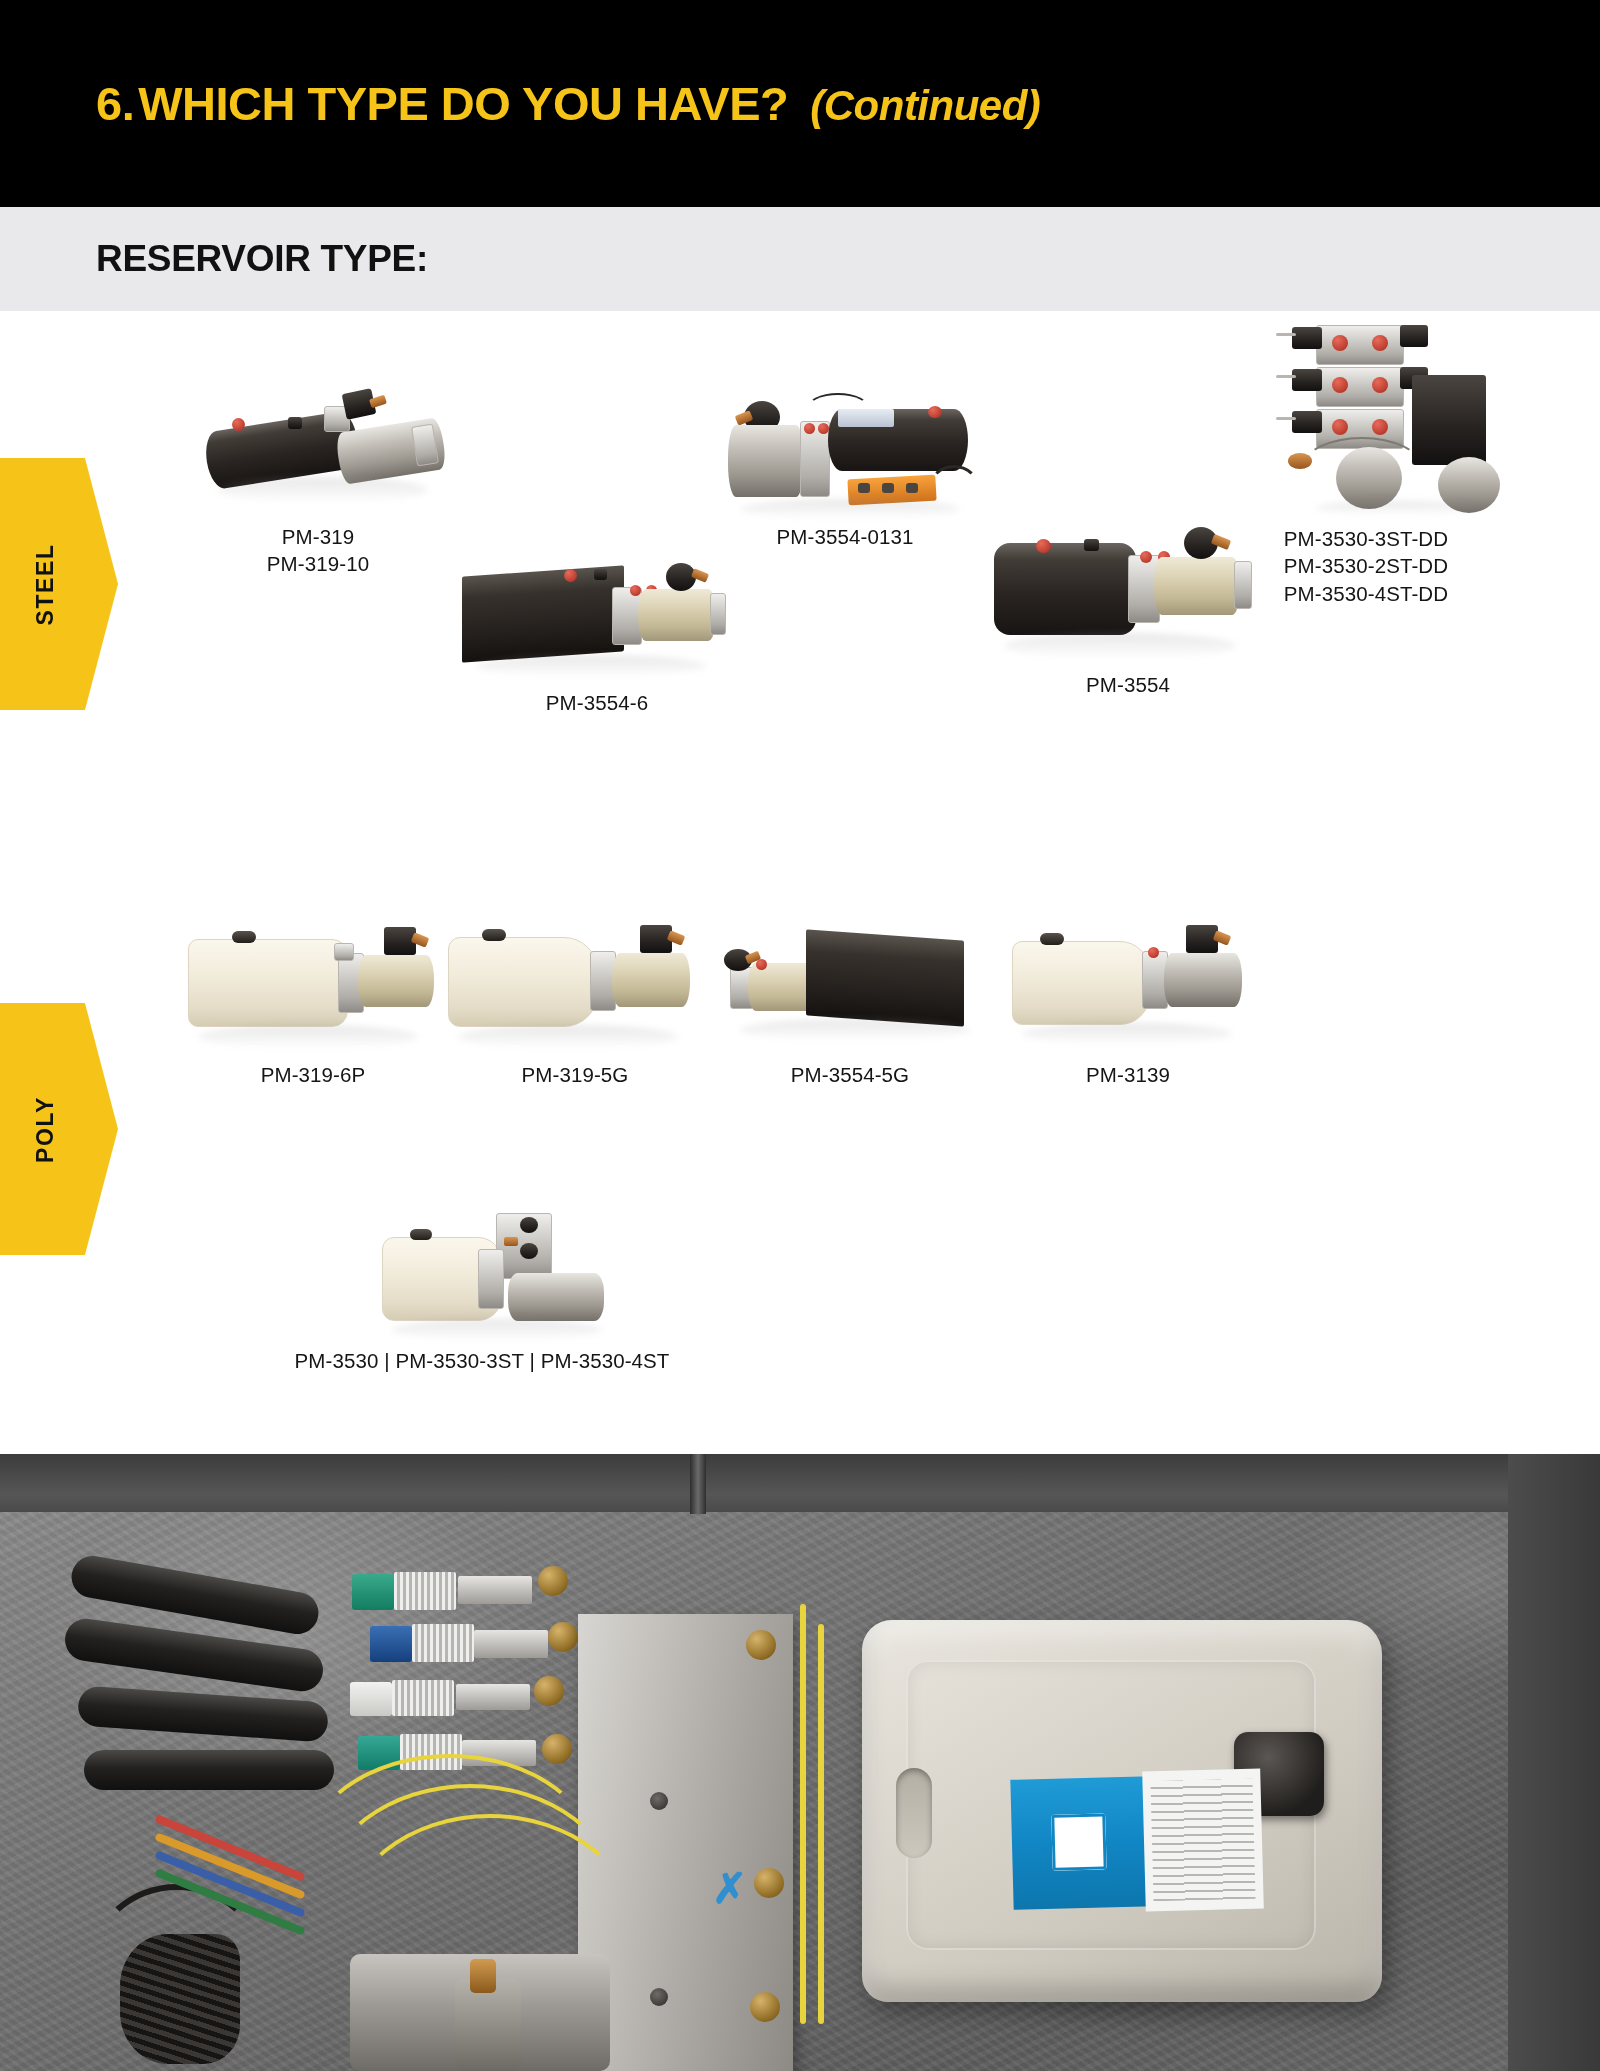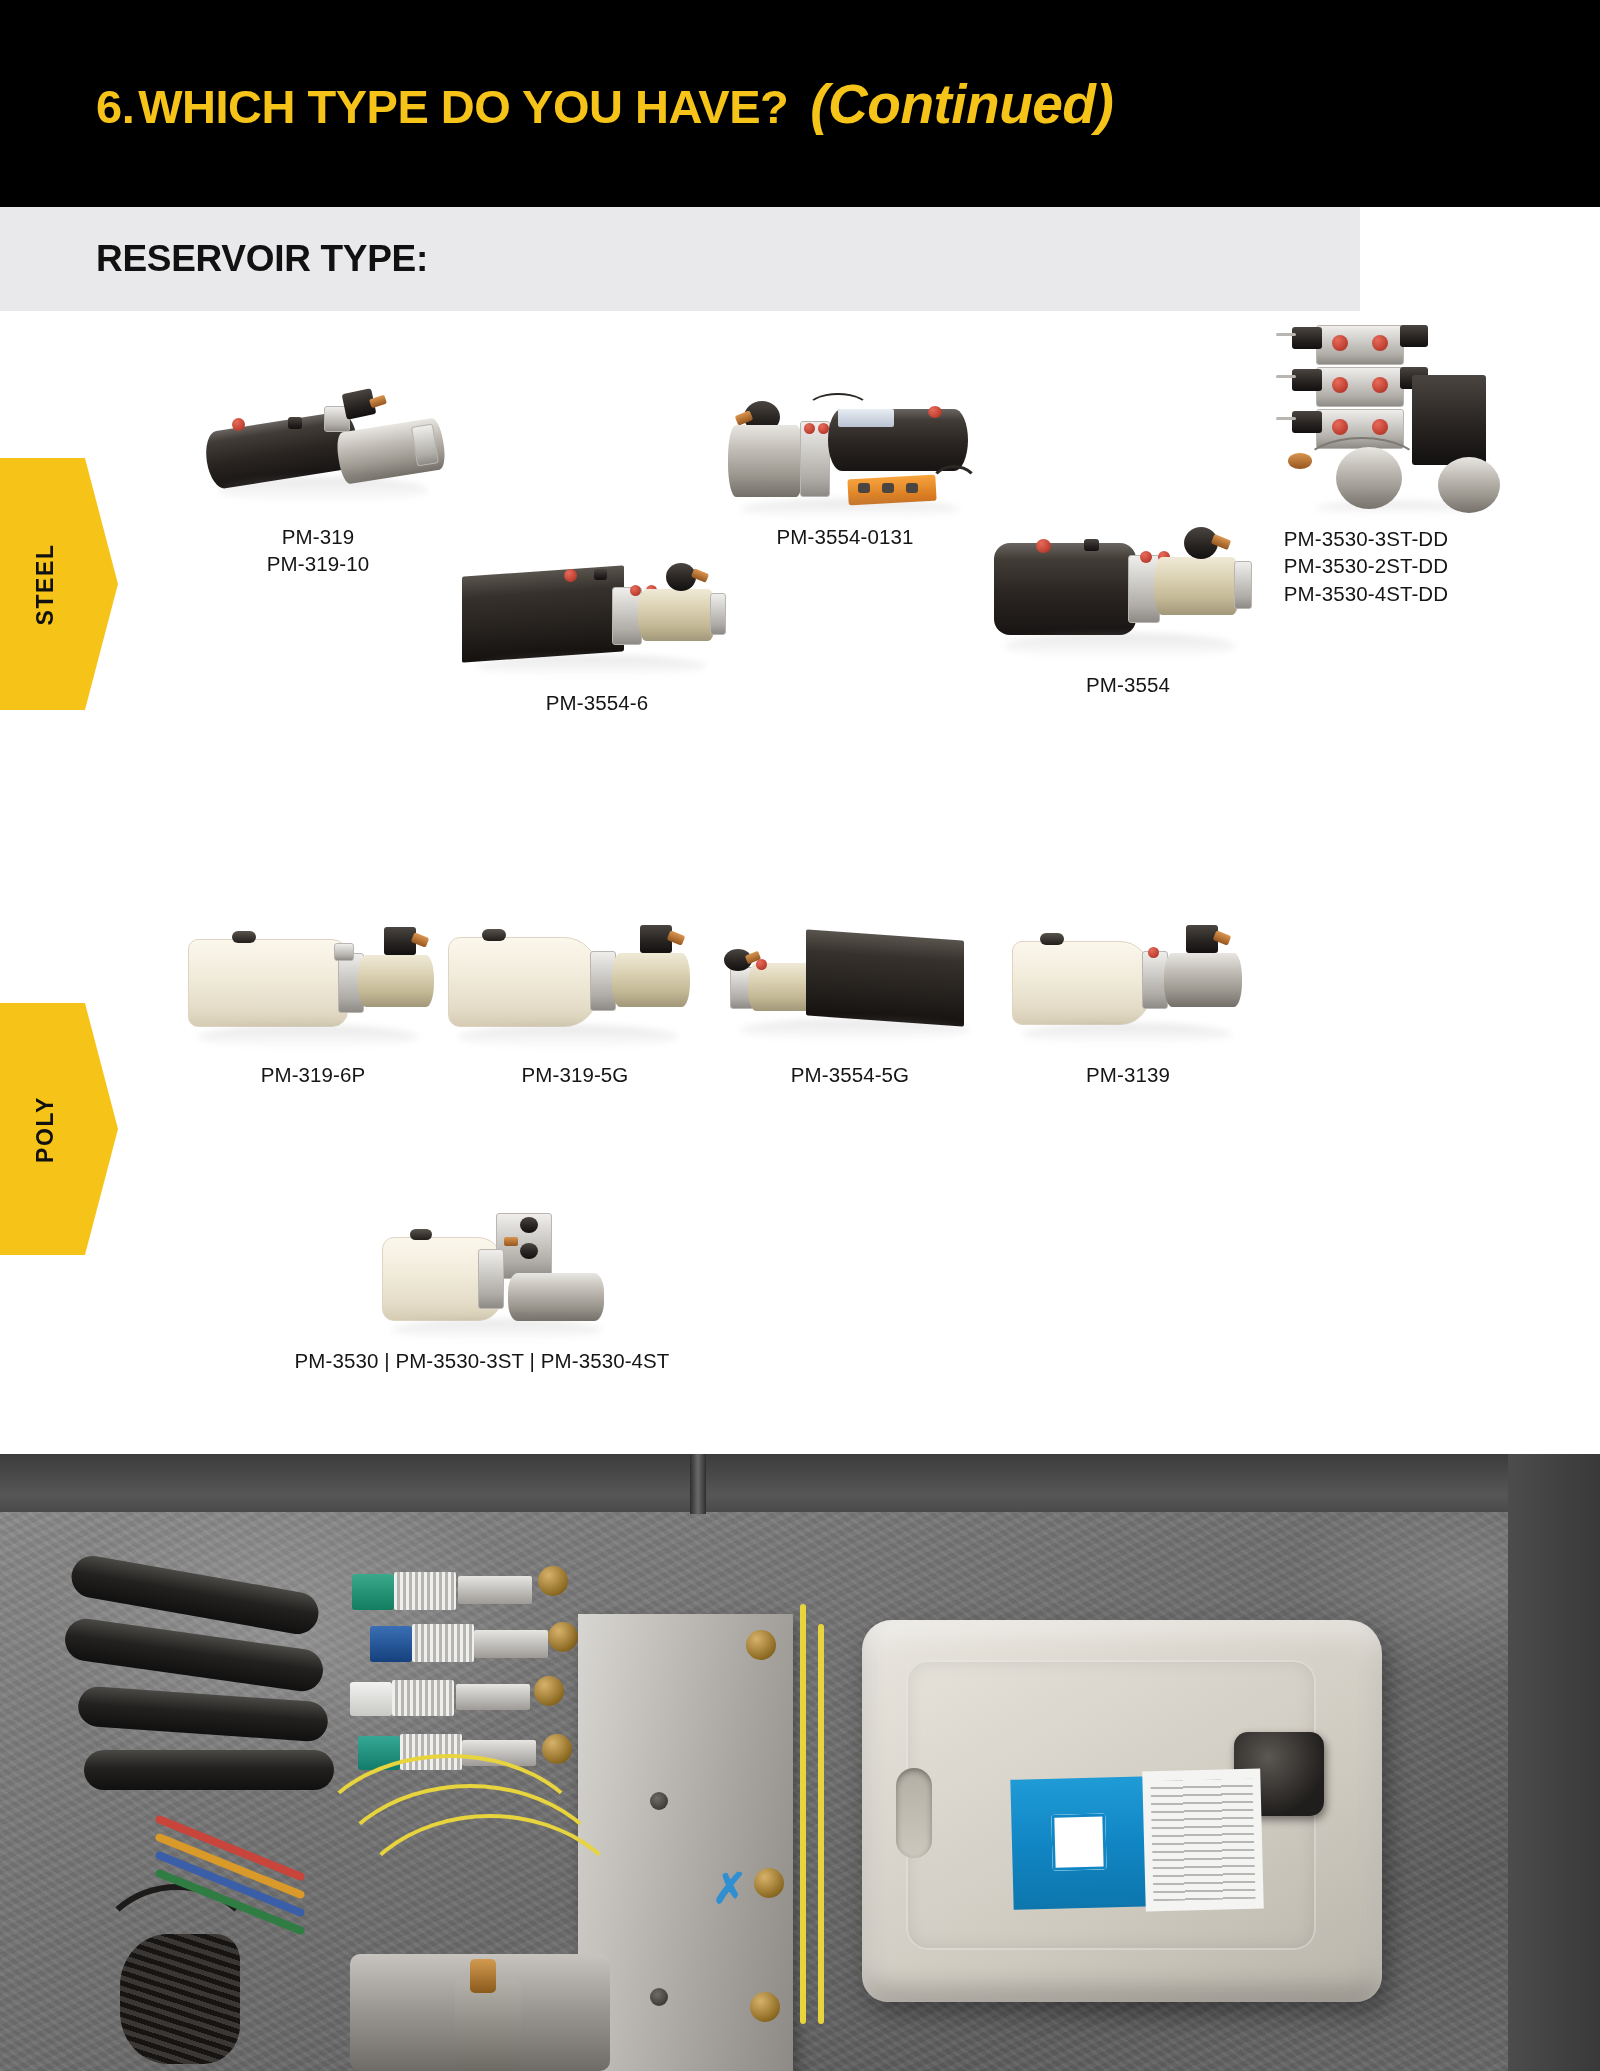--- a/index.html
+++ b/index.html
@@ -25,28 +25,28 @@
     font-weight: bold;
     color: #F6C419;
     letter-spacing: -0.5px;
     white-space: nowrap;
     font-family: "Liberation Sans", sans-serif;
   }
   .header-title .num { margin-right: 4px; }
   .header-cont {
     font-style: italic;
     font-weight: bold;
-    font-size: 55px;
+    font-size: 42px;
     color: #F6C419;
     margin-left: 22px;
   }
 
   
   .subhead-bar {
-    position: absolute; left: 0; top: 207px; width: 1360px; height: 104px;
+    position: absolute; left: 0; top: 207px; width: 1600px; height: 104px;
     background: #E9E9EB;
     display: flex; align-items: center;
   }
   .subhead-title {
     margin-left: 96px;
     font-size: 37px;
     font-weight: bold;
     color: #111111;
     letter-spacing: -0.3px;
   }

